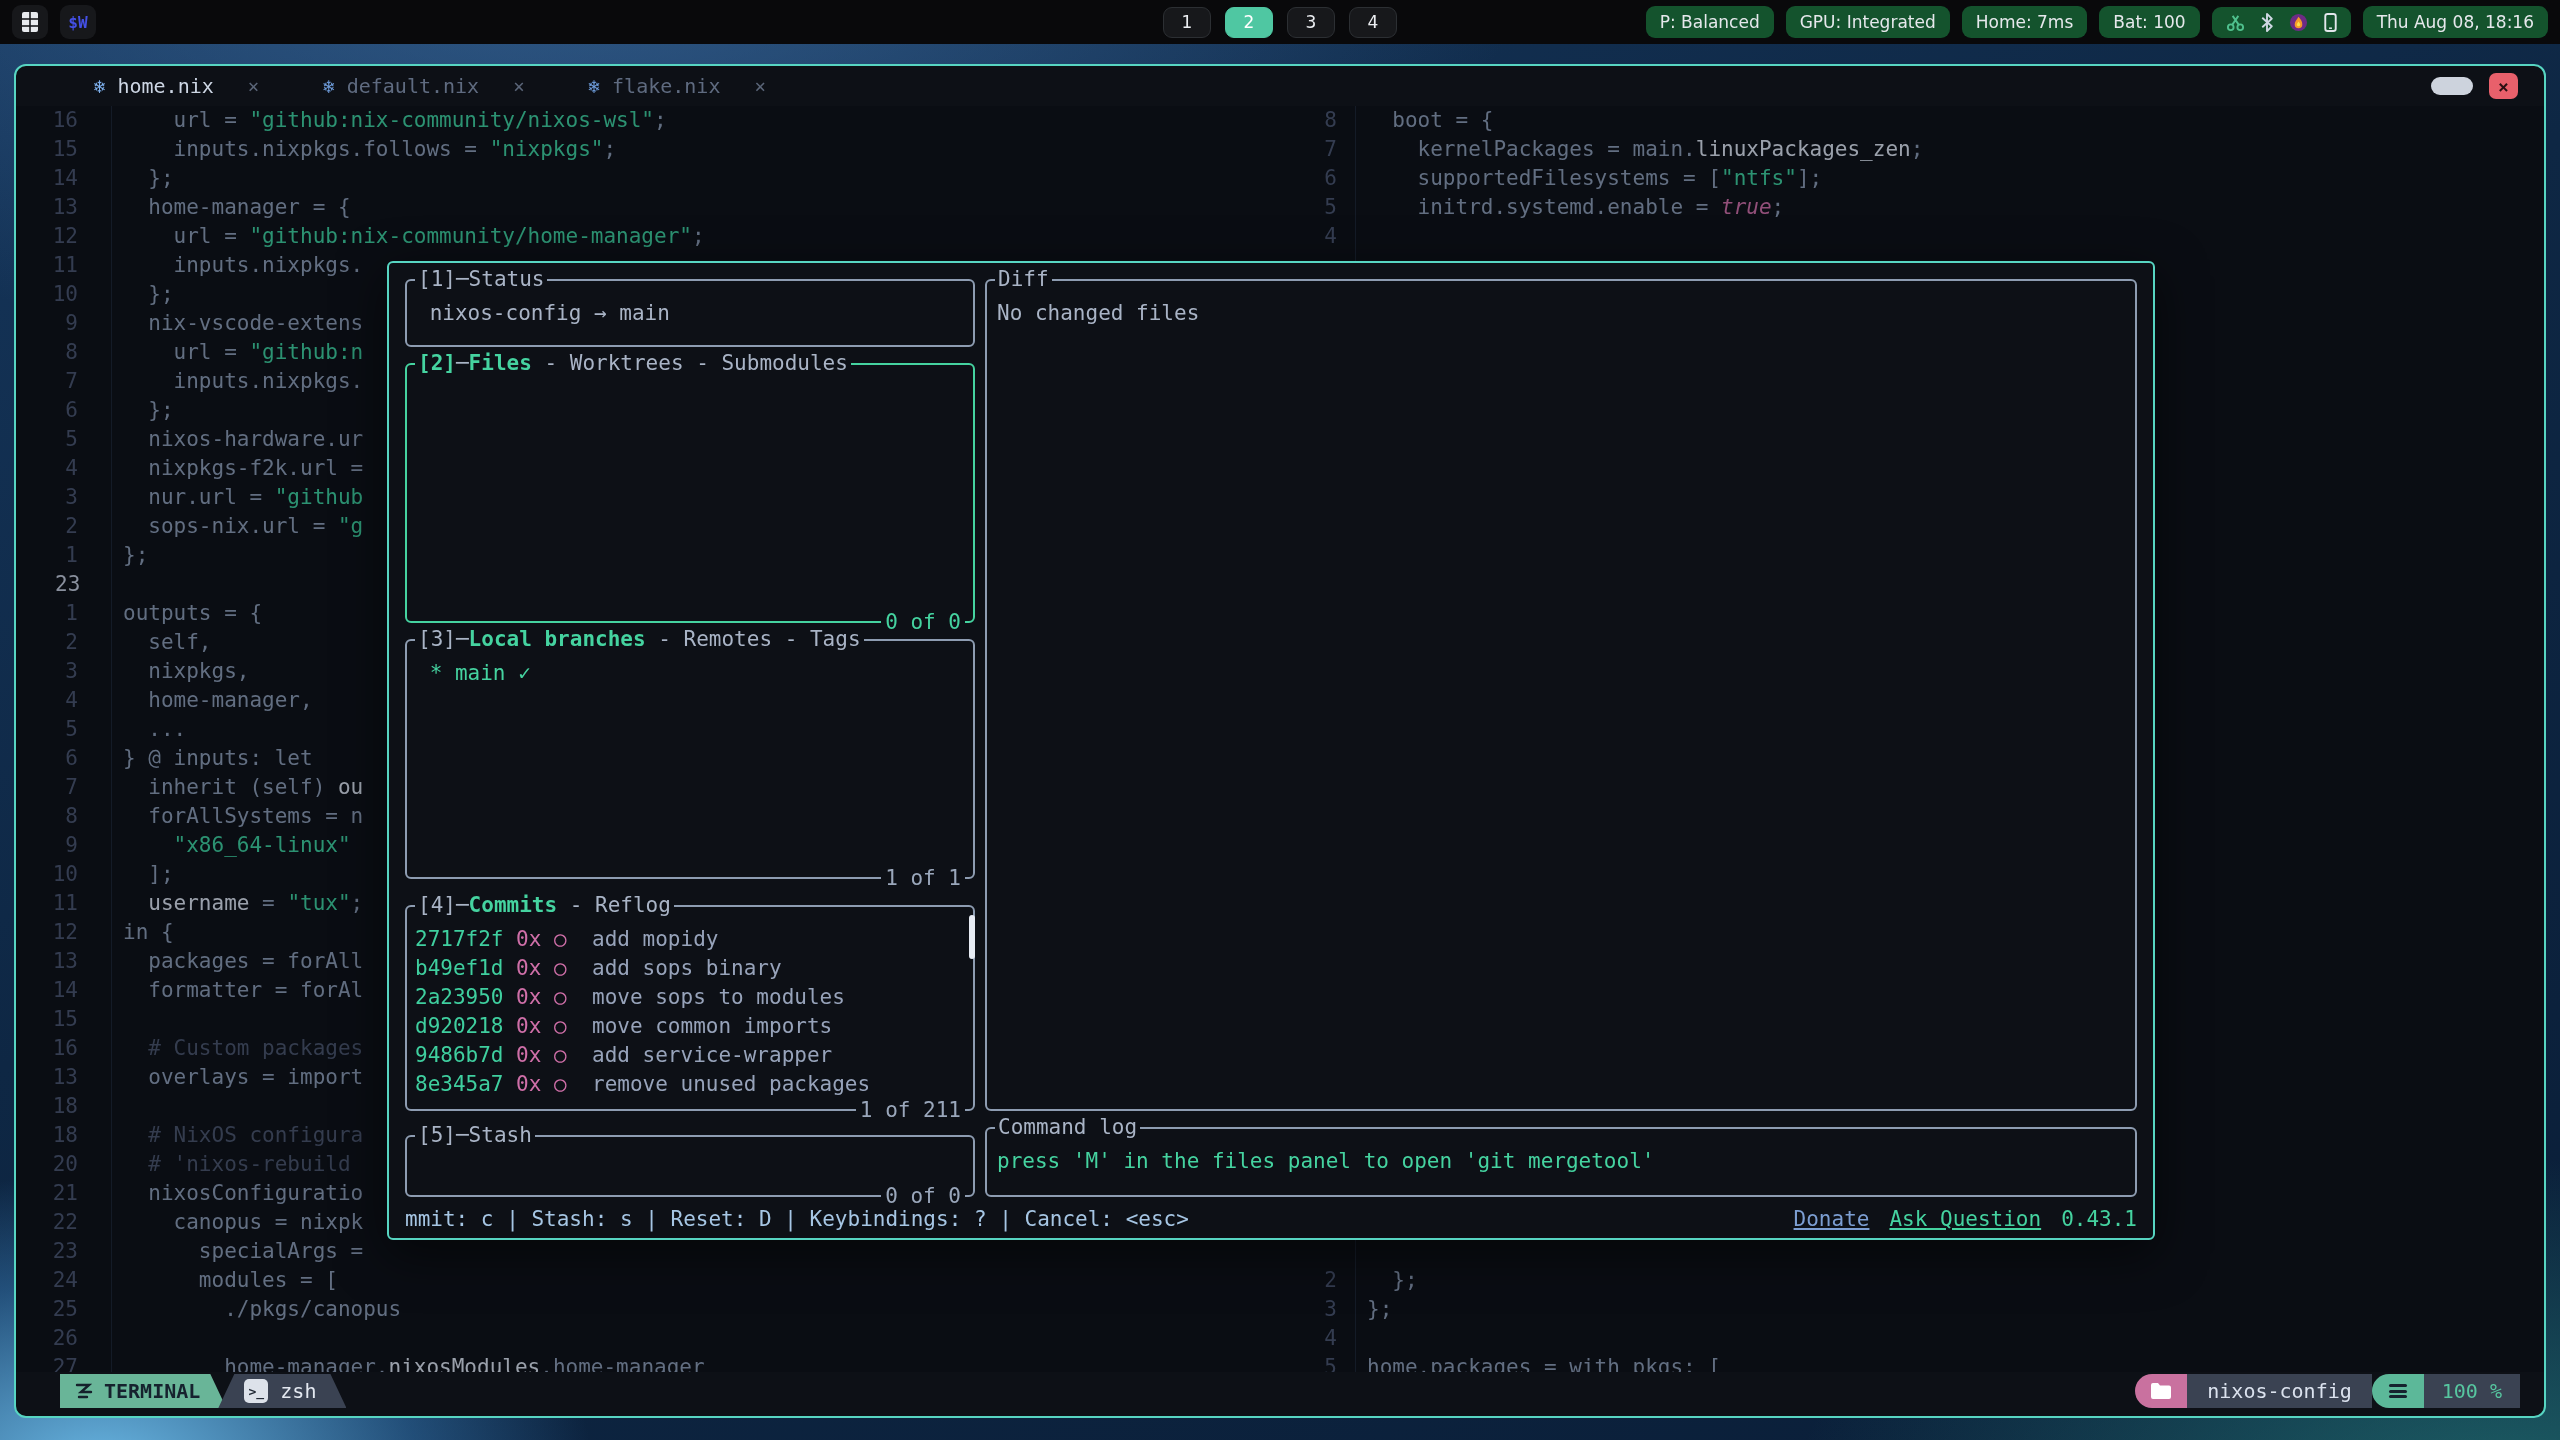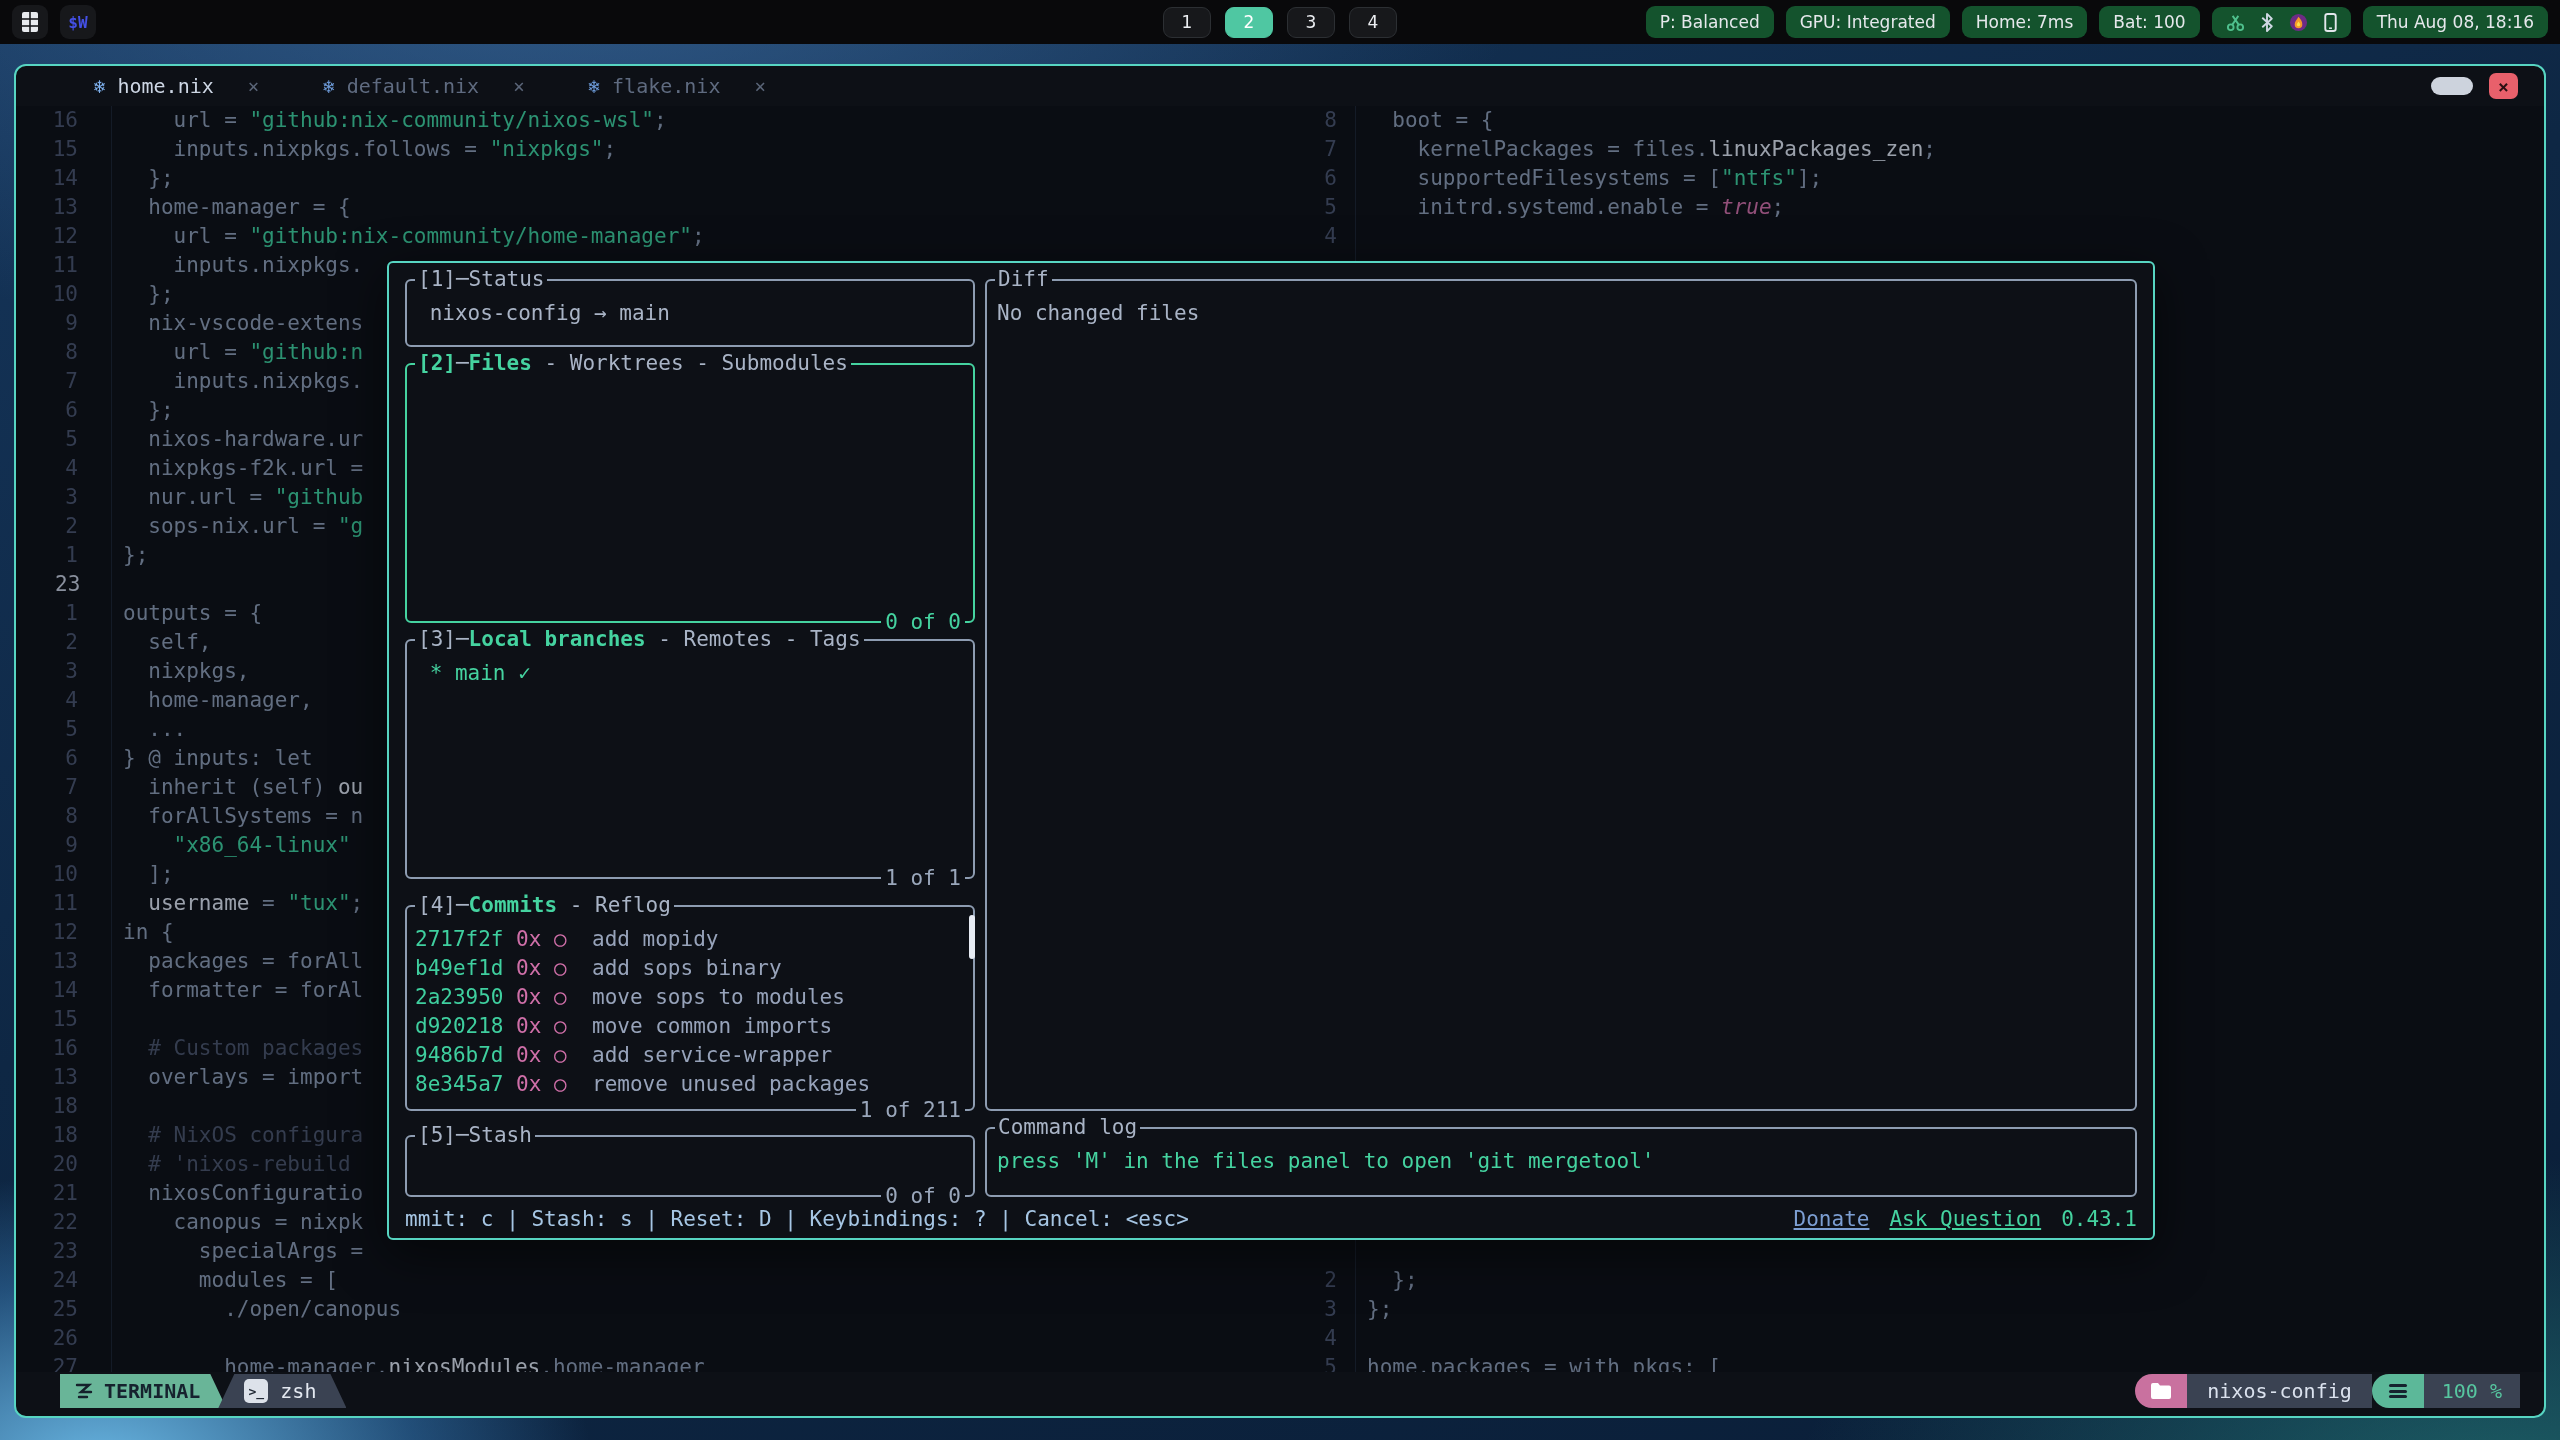--- a/index.html
+++ b/index.html
@@ -335,39 +335,39 @@
           <div class="crow-line" style="top: 1131px;">
             <span class="g">23</span>
             <span class="cl"><span class="t-p">      specialArgs =</span></span>
           </div>
           <div class="crow-line" style="top: 1160px;">
             <span class="g">24</span>
             <span class="cl"><span class="t-p">      modules = [</span></span>
           </div>
           <div class="crow-line" style="top: 1189px;">
             <span class="g">25</span>
-            <span class="cl"><span class="t-p">        ./open/canopus</span></span>
+            <span class="cl"><span class="t-p">        ./pkgs/canopus</span></span>
           </div>
           <div class="crow-line" style="top: 1218px;">
             <span class="g">26</span>
             <span class="cl"></span>
           </div>
           <div class="crow-line" style="top: 1247px;">
             <span class="g">27</span>
             <span class="cl"><span class="t-p">        home-manager.</span><span class="t-w">nixosModules</span><span class="t-p">.home-manager</span></span>
           </div>
         </div>
       <div class="pane pane-r" id="pane-right">
           <div class="crow-line" style="top: 0px;">
             <span class="g">8</span>
             <span class="cl"><span class="t-p">  boot = {</span></span>
           </div>
           <div class="crow-line" style="top: 29px;">
             <span class="g">7</span>
-            <span class="cl"><span class="t-p">    kernelPackages = files.</span><span class="t-w">linuxPackages_zen</span><span class="t-p">;</span></span>
+            <span class="cl"><span class="t-p">    kernelPackages = main.</span><span class="t-w">linuxPackages_zen</span><span class="t-p">;</span></span>
           </div>
           <div class="crow-line" style="top: 58px;">
             <span class="g">6</span>
             <span class="cl"><span class="t-p">    supportedFilesystems = [</span><span class="t-s">"ntfs"</span><span class="t-p">];</span></span>
           </div>
           <div class="crow-line" style="top: 87px;">
             <span class="g">5</span>
             <span class="cl"><span class="t-p">    initrd.systemd.enable = </span><span class="t-k">true</span><span class="t-p">;</span></span>
           </div>
           <div class="crow-line" style="top: 116px;">

